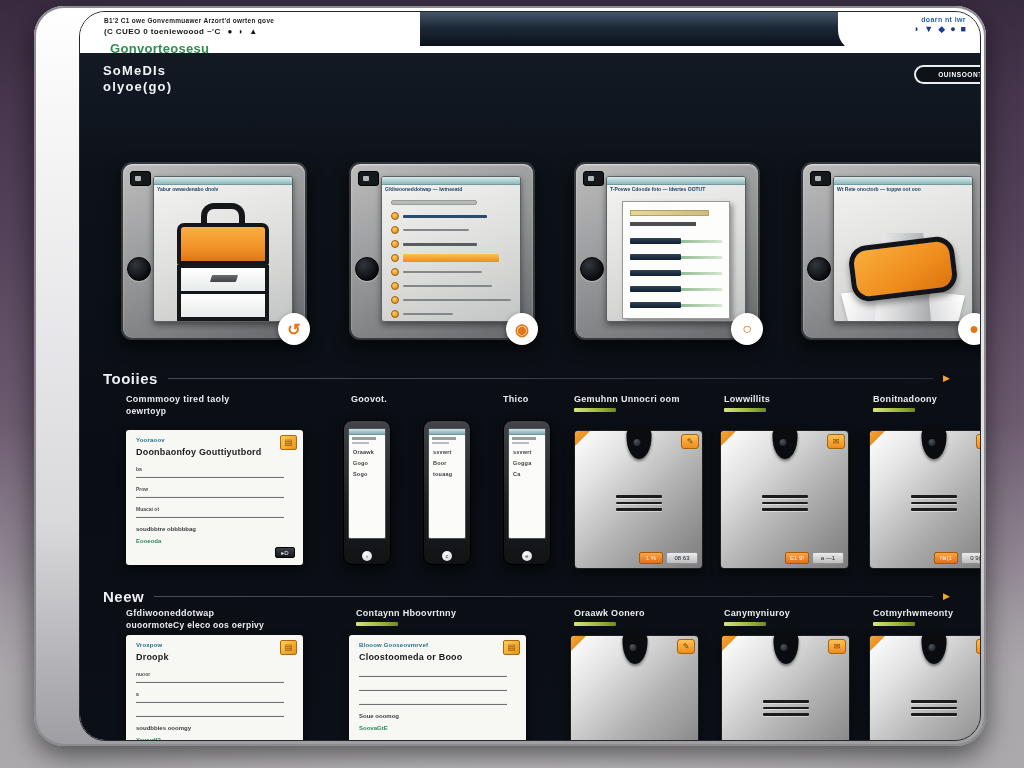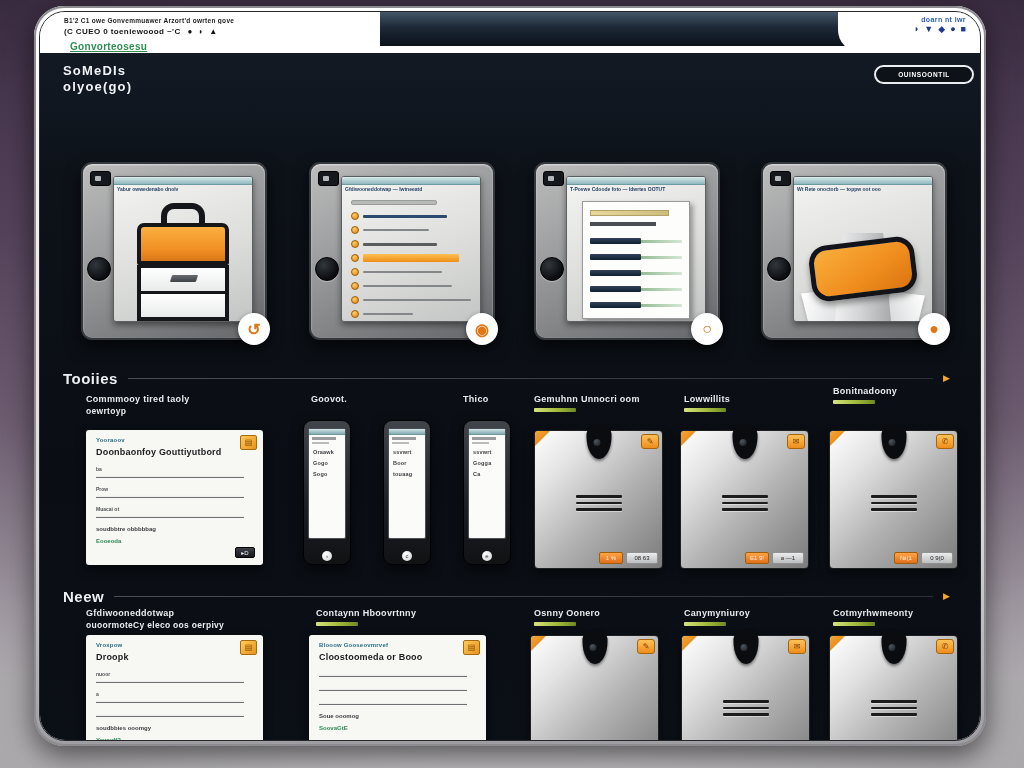--- a/index.html
+++ b/index.html
@@ -7,35 +7,35 @@
   body { font-family:"Liberation Sans", sans-serif; }
 
   .desktop { position:relative; width:1024px; height:768px;
     background:linear-gradient(180deg,#3d2e44 0%,#54425a 30%,#6d5c70 55%,#948b96 75%,#b7b3b8 88%,#c7c5c8 100%); }
   .desktop::after { content:""; position:absolute; inset:0;
     background:radial-gradient(120% 90% at 50% 45%, rgba(0,0,0,0) 55%, rgba(0,0,0,.35) 100%); pointer-events:none; }
 
   .bezel { position:absolute; left:34px; top:6px; width:952px; height:740px;
     background:linear-gradient(180deg,#ffffff,#d9d9dc 70%,#9d9da2);
     border-radius:30px; box-shadow:0 10px 28px rgba(0,0,0,.55), inset 0 0 0 2px #8b8b90; z-index:1; }
-  .app { position:absolute; inset:5px; border-radius:26px; overflow:hidden; background:#fdfdfd; border:1px solid #26262a; }
+  .app { position:absolute; inset:5px; border-radius:26px; overflow:hidden; background:#fdfdfd; border:1px solid #26262a;margin-left:40px; }
 
   
   .chrome { position:absolute; top:0; left:0; right:0; height:41px; background:#fff; }
   .chrome-dark { position:absolute; left:340px; right:0; top:0; height:34px;
     background:linear-gradient(180deg,#44566a 0%,#1d2936 45%,#0b121b 100%); }
   .chrome-right { position:absolute; right:0; top:0; width:142px; height:40px; background:#fff;
     border-bottom-left-radius:22px; padding:4px 14px 0 18px; text-align:right; z-index:2; }
   .r-links { font-size:7px; font-weight:bold; color:#2b5fb0; letter-spacing:.4px; }
   .r-icons { margin-top:2px; display:flex; justify-content:flex-end; gap:5px; color:#1d3a8c; font-size:9px; line-height:9px; }
   .tab-title { position:absolute; left:24px; top:5px; font-size:6.5px; font-weight:bold; color:#1c1c1e; letter-spacing:.3px; width:300px; white-space:nowrap; overflow:hidden; }
   .addr-row { position:absolute; left:24px; top:15px; display:flex; align-items:center; gap:7px; }
   .addr-text { font-size:8px; font-weight:bold; color:#15161a; letter-spacing:.4px; }
   .addr-icons { display:flex; gap:6px; font-size:8px; color:#101217; }
-  .green-link { position:absolute; left:30px; top:29px; font-size:10px; font-weight:bold; color:#2f8f52; text-decoration:underline; letter-spacing:.3px; }
+  .green-link { position:absolute; left:30px; top:29px; font-size:13px; font-weight:bold; color:#2f8f52; text-decoration:underline; letter-spacing:.3px; }
 
   
   .page { position:absolute; top:41px; left:0; right:0; bottom:0;
     background:linear-gradient(180deg,#131a24 0%,#0d1219 18%,#0a0e14 60%,#0b0f16 100%); }
 
   .logo { position:absolute; left:23px; top:10px; font-size:13px; font-weight:800; color:#f1f4f6; line-height:1.2; letter-spacing:1.2px; }
   .nav { position:absolute; left:125px; top:18px; display:flex; gap:24px; }
   .nav span { font-size:10.5px; font-weight:700; color:#e9edf0; letter-spacing:.3px; cursor:pointer; }
   .pill-btn { position:absolute; left:834px; top:12px; width:100px; height:19px; border:2px solid #eceff1; border-radius:10px;
     background:#0d1218; color:#fff; font-size:6.5px; font-weight:bold; text-align:center; line-height:15px; letter-spacing:.6px; }
@@ -345,21 +345,21 @@
           <div class="l1">Thico</div>
         </div>
         <div class="lbl" style="left:494px; top:341px">
           <div class="l1">Gemuhnn Unnocri oom</div>
           <div class="lbl-u"></div>
         </div>
         <div class="lbl" style="left:644px; top:341px">
           <div class="l1">Lowwillits</div>
           <div class="lbl-u"></div>
         </div>
-        <div class="lbl" style="left:793px; top:333px">
+        <div class="lbl" style="left:793px; top:341px">
           <div class="l1">Bonitnadoony</div>
           <div class="lbl-u"></div>
         </div>
 
         <div class="formcard" style="left:46px; top:377px; height:135px">
           <div class="f-badge">▤</div>
           <div class="f-tiny">Yooraoov</div>
           <div class="f-head">Doonbaonfoy Gouttiyutbord</div>
           <div class="f-field">
               <div class="f-cap">ba</div>
@@ -469,21 +469,21 @@
 
         <div class="lbl" style="left:46px; top:555px">
           <div class="l1">Gfdiwooneddotwap</div>
           <div class="l2">ouoormoteCy eleco oos oerpivy</div>
         </div>
         <div class="lbl" style="left:276px; top:555px">
           <div class="l1">Contaynn Hboovrtnny</div>
           <div class="lbl-u"></div>
         </div>
         <div class="lbl" style="left:494px; top:555px">
-          <div class="l1">Osnny Oonero</div>
+          <div class="l1">Oraawk Oonero</div>
           <div class="lbl-u"></div>
         </div>
         <div class="lbl" style="left:644px; top:555px">
           <div class="l1">Canymyniuroy</div>
           <div class="lbl-u"></div>
         </div>
         <div class="lbl" style="left:793px; top:555px">
           <div class="l1">Cotmyrhwmeonty</div>
           <div class="lbl-u"></div>
         </div>

